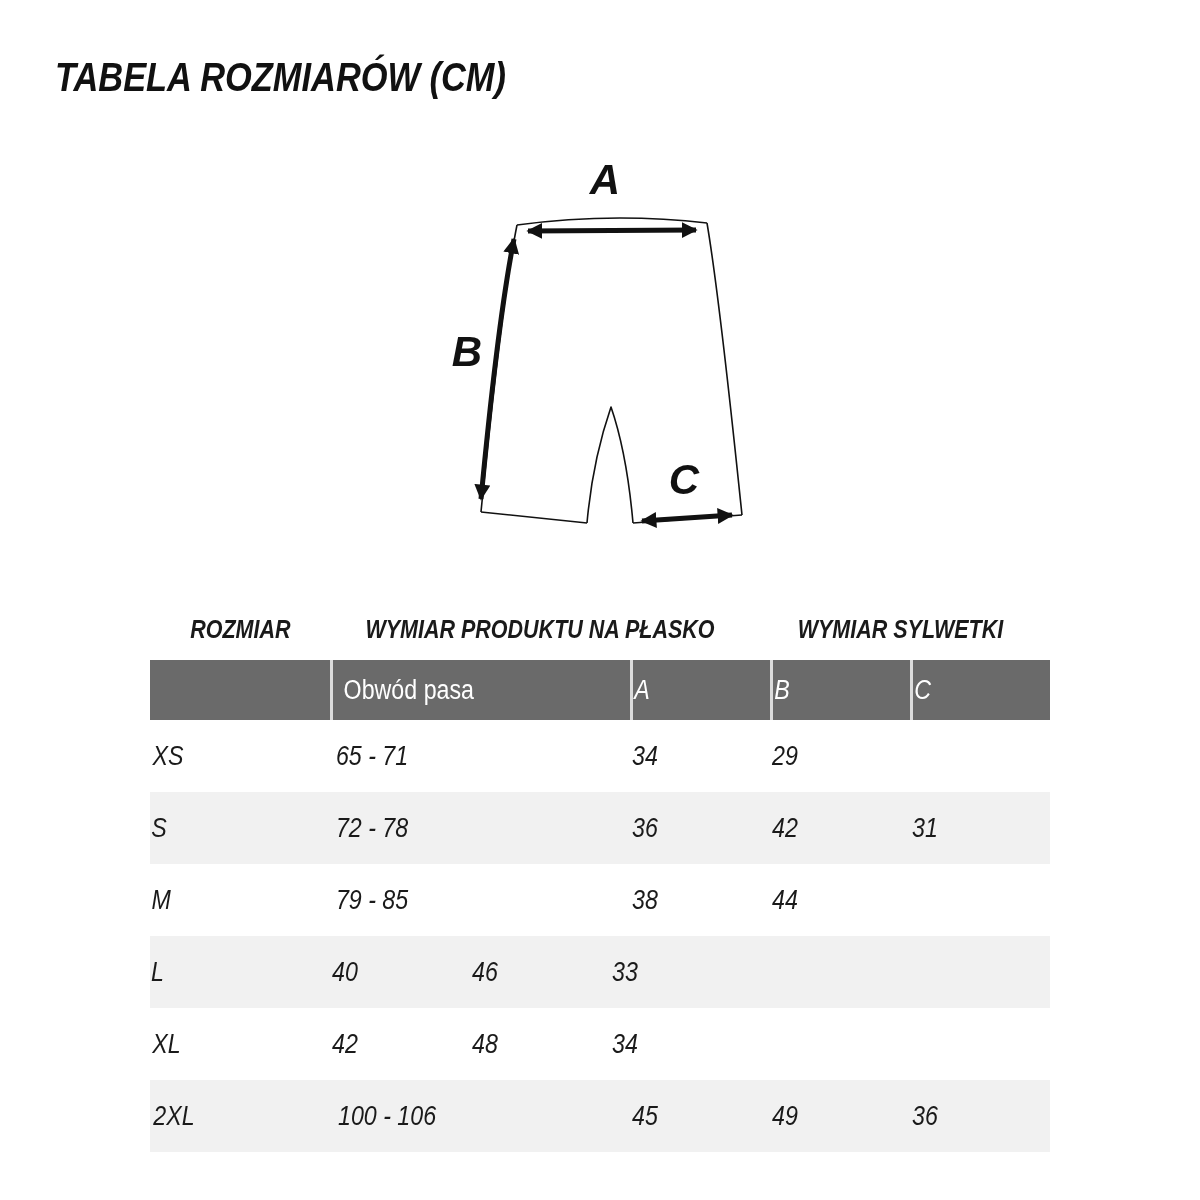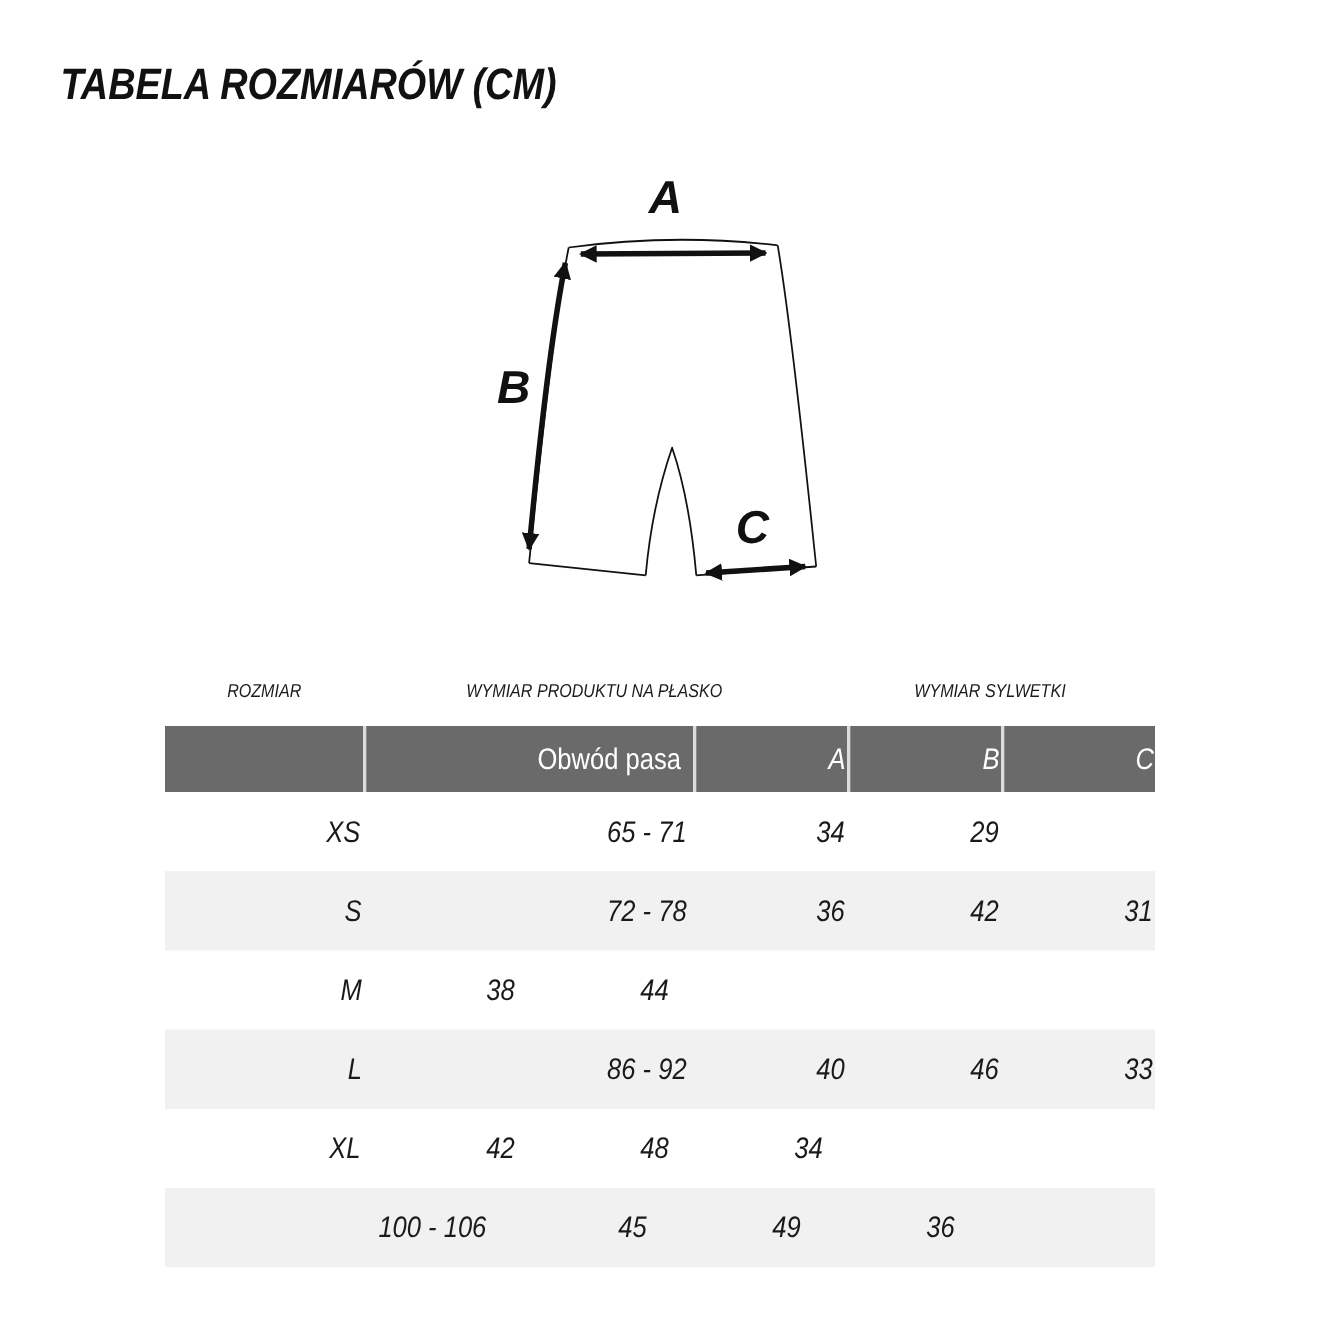--- a/index.html
+++ b/index.html
@@ -10,32 +10,32 @@
   .cond{display:inline-block;transform:scaleX(.86);white-space:nowrap;}
   .it{font-style:italic;}
   .title{
     position:absolute;left:55px;top:55px;font-size:40px;font-weight:700;
     font-style:italic;white-space:nowrap;color:#111111;
   }
   .title .cond{transform-origin:left center;}
   .diagram{position:absolute;left:420px;top:140px;}
   .gheaders{
     position:absolute;left:150px;top:606px;width:900px;height:46px;
-    display:flex;align-items:center;font-size:17px;font-weight:400;font-style:italic;
+    display:flex;align-items:center;font-size:25px;font-weight:700;font-style:italic;
   }
   .gh{text-align:center;}
   .gh1{width:180px;}
   .gh2{width:300px;}
   .gh3{width:420px;}
   .table{position:absolute;left:150px;top:660px;width:900px;}
   .row{display:flex;height:72px;font-size:27px;font-style:italic;}
   .row.head{height:60px;background:#6a6a6a;color:#ffffff;font-style:normal;}
   .row.head .cell + .cell{border-left:3px solid #dcdcdc;}
   .table .row:nth-child(odd):not(.head){background:#f1f1f1;}
-  .cell{display:flex;align-items:center;justify-content:flex-end;box-sizing:border-box;}
+  .cell{display:flex;align-items:center;justify-content:flex-start;box-sizing:border-box;}
   .c1{width:180px;}
   .c2{width:300px;}
   .c3,.c4,.c5{width:140px;}
 </style>
 </head>
 <body>
 
 <div class="canvas">
 
   <div class="title">
@@ -124,34 +124,34 @@
         </div>
       <div class="cell c5">
           <span class="cond">31</span>
         </div>
     </div>
 
     <div class="row">
       <div class="cell c1">
           <span class="cond">M</span>
         </div>
+      <div class="cell c2">
+          <span class="cond">79 - 85</span>
+        </div>
       <div class="cell c3">
           <span class="cond">38</span>
         </div>
       <div class="cell c4">
           <span class="cond">44</span>
         </div>
     </div>
 
     <div class="row">
       <div class="cell c1">
           <span class="cond">L</span>
-        </div>
-      <div class="cell c2">
-          <span class="cond">86 - 92</span>
         </div>
       <div class="cell c3">
           <span class="cond">40</span>
         </div>
       <div class="cell c4">
           <span class="cond">46</span>
         </div>
       <div class="cell c5">
           <span class="cond">33</span>
         </div>
@@ -166,20 +166,23 @@
         </div>
       <div class="cell c4">
           <span class="cond">48</span>
         </div>
       <div class="cell c5">
           <span class="cond">34</span>
         </div>
     </div>
 
     <div class="row">
+      <div class="cell c1">
+          <span class="cond">2XL</span>
+        </div>
       <div class="cell c2">
           <span class="cond">100 - 106</span>
         </div>
       <div class="cell c3">
           <span class="cond">45</span>
         </div>
       <div class="cell c4">
           <span class="cond">49</span>
         </div>
       <div class="cell c5">

